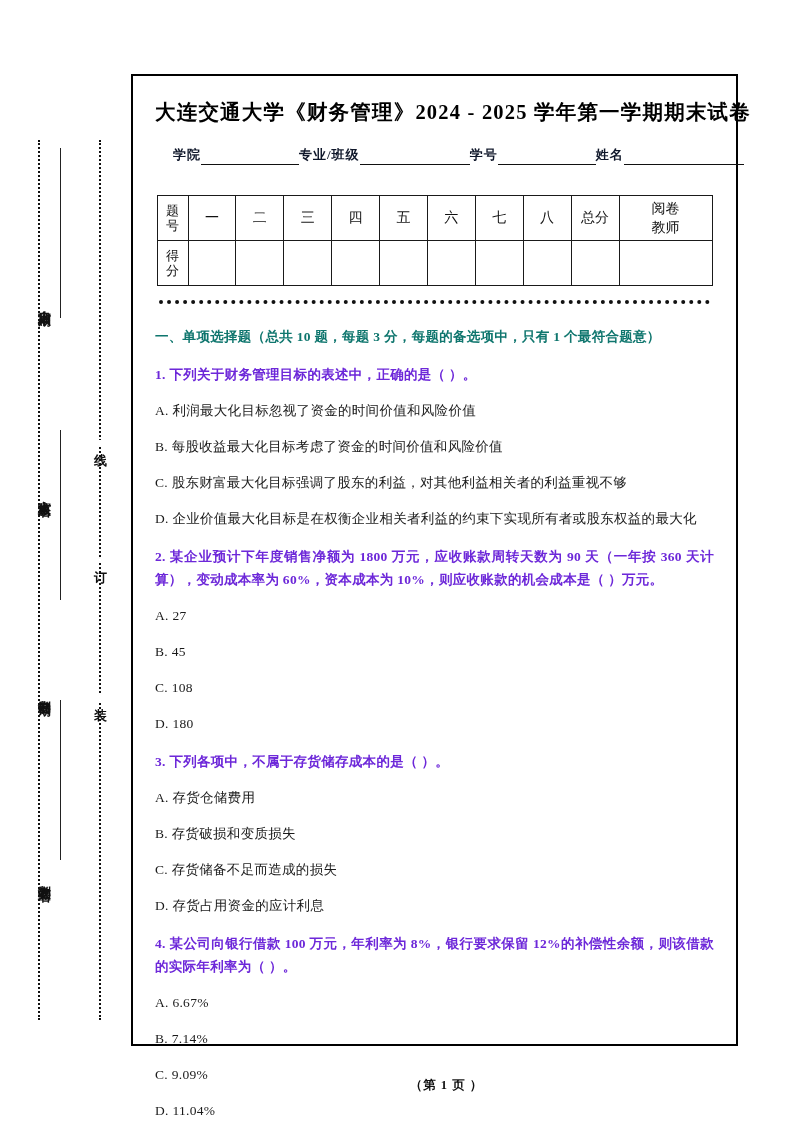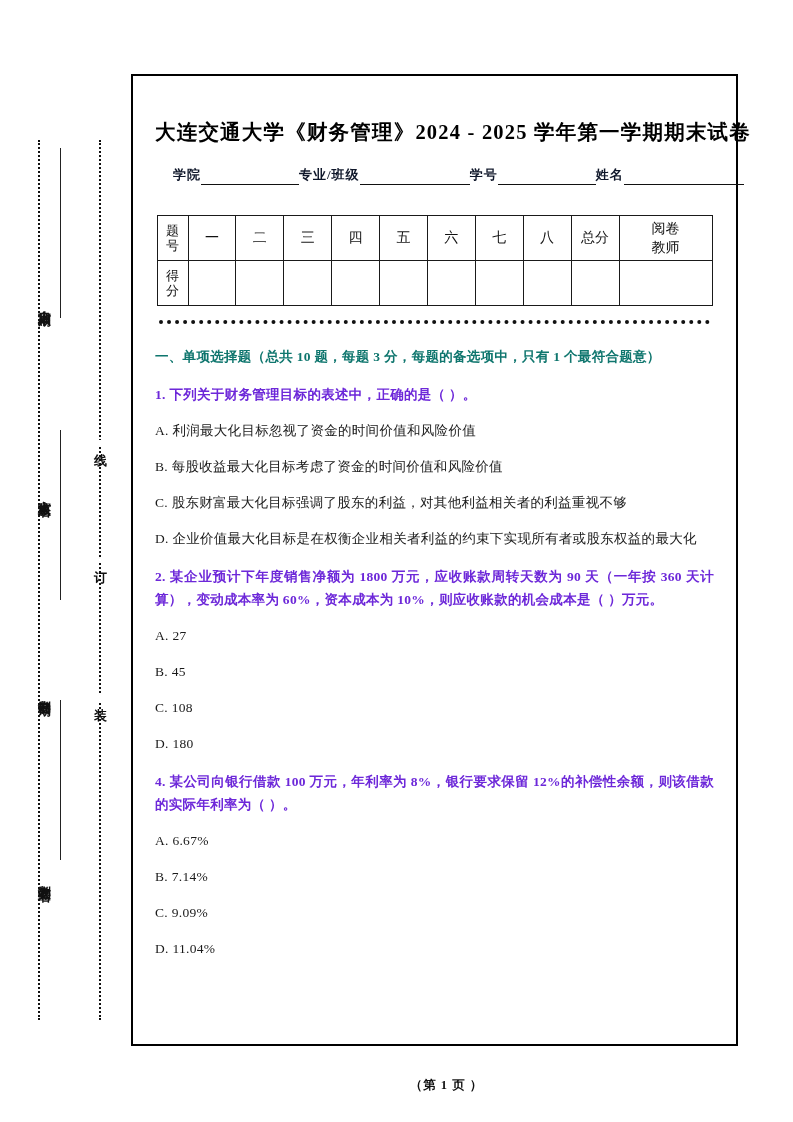--- a/index.html
+++ b/index.html
@@ -92,21 +92,20 @@
     width: 607px;
     height: 972px;
     border: 2px solid #000;
     box-sizing: border-box;
     padding: 0;
     background: #fff;
   }
 
   .frame-inner {
     padding: 18px 22px 0 22px;
-    margin-top: 20px;
   }
 
   
   .exam-title {
     text-align: center;
     font-family: "Liberation Serif", "DejaVu Serif", serif;
     font-weight: bold;
     font-size: 20.5px;
     letter-spacing: 1.2px;
     color: #000;
@@ -340,20 +339,27 @@
     </div>
 
     <div class="question">
       <div class="q-stem">2. 某企业预计下年度销售净额为 1800 万元，应收账款周转天数为 90 天（一年按 360 天计算），变动成本率为 60%，资本成本为 10%，则应收账款的机会成本是（   ）万元。</div>
       <div class="q-option">A. 27</div>
       <div class="q-option">B. 45</div>
       <div class="q-option">C. 108</div>
       <div class="q-option">D. 180</div>
     </div>
 
+    <div class="question">
+      <div class="q-stem">3. 下列各项中，不属于存货储存成本的是（   ）。</div>
+      <div class="q-option">A. 存货仓储费用</div>
+      <div class="q-option">B. 存货破损和变质损失</div>
+      <div class="q-option">C. 存货储备不足而造成的损失</div>
+      <div class="q-option">D. 存货占用资金的应计利息</div>
+    </div>
 
     <div class="question">
       <div class="q-stem">4. 某公司向银行借款 100 万元，年利率为 8%，银行要求保留 12%的补偿性余额，则该借款的实际年利率为（   ）。</div>
       <div class="q-option">A. 6.67%</div>
       <div class="q-option">B. 7.14%</div>
       <div class="q-option">C. 9.09%</div>
       <div class="q-option">D. 11.04%</div>
     </div>
 
   </div>

